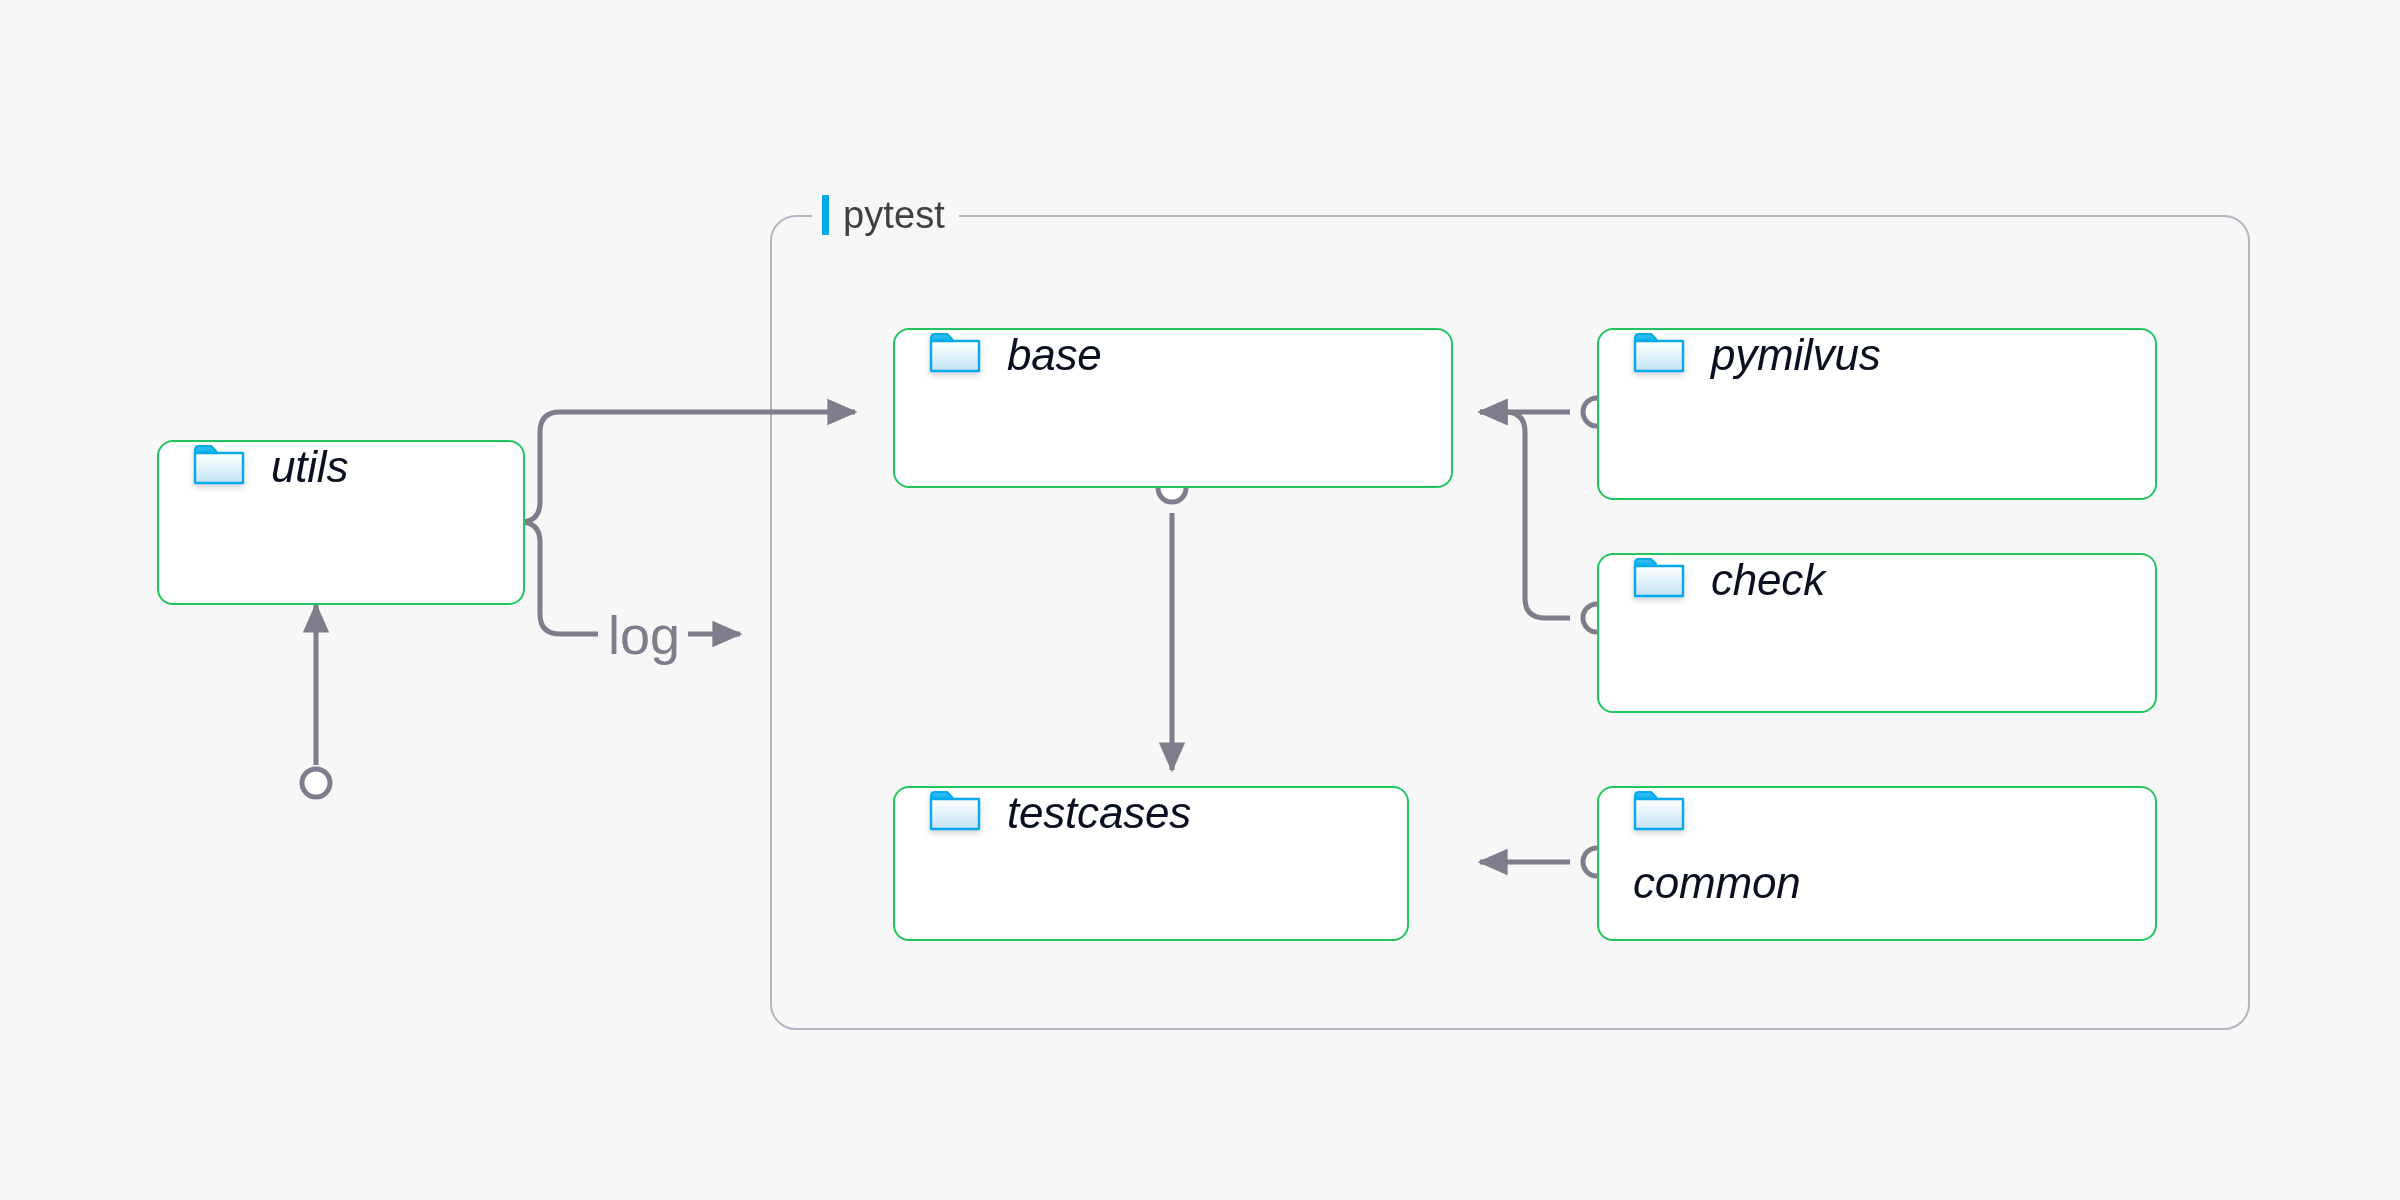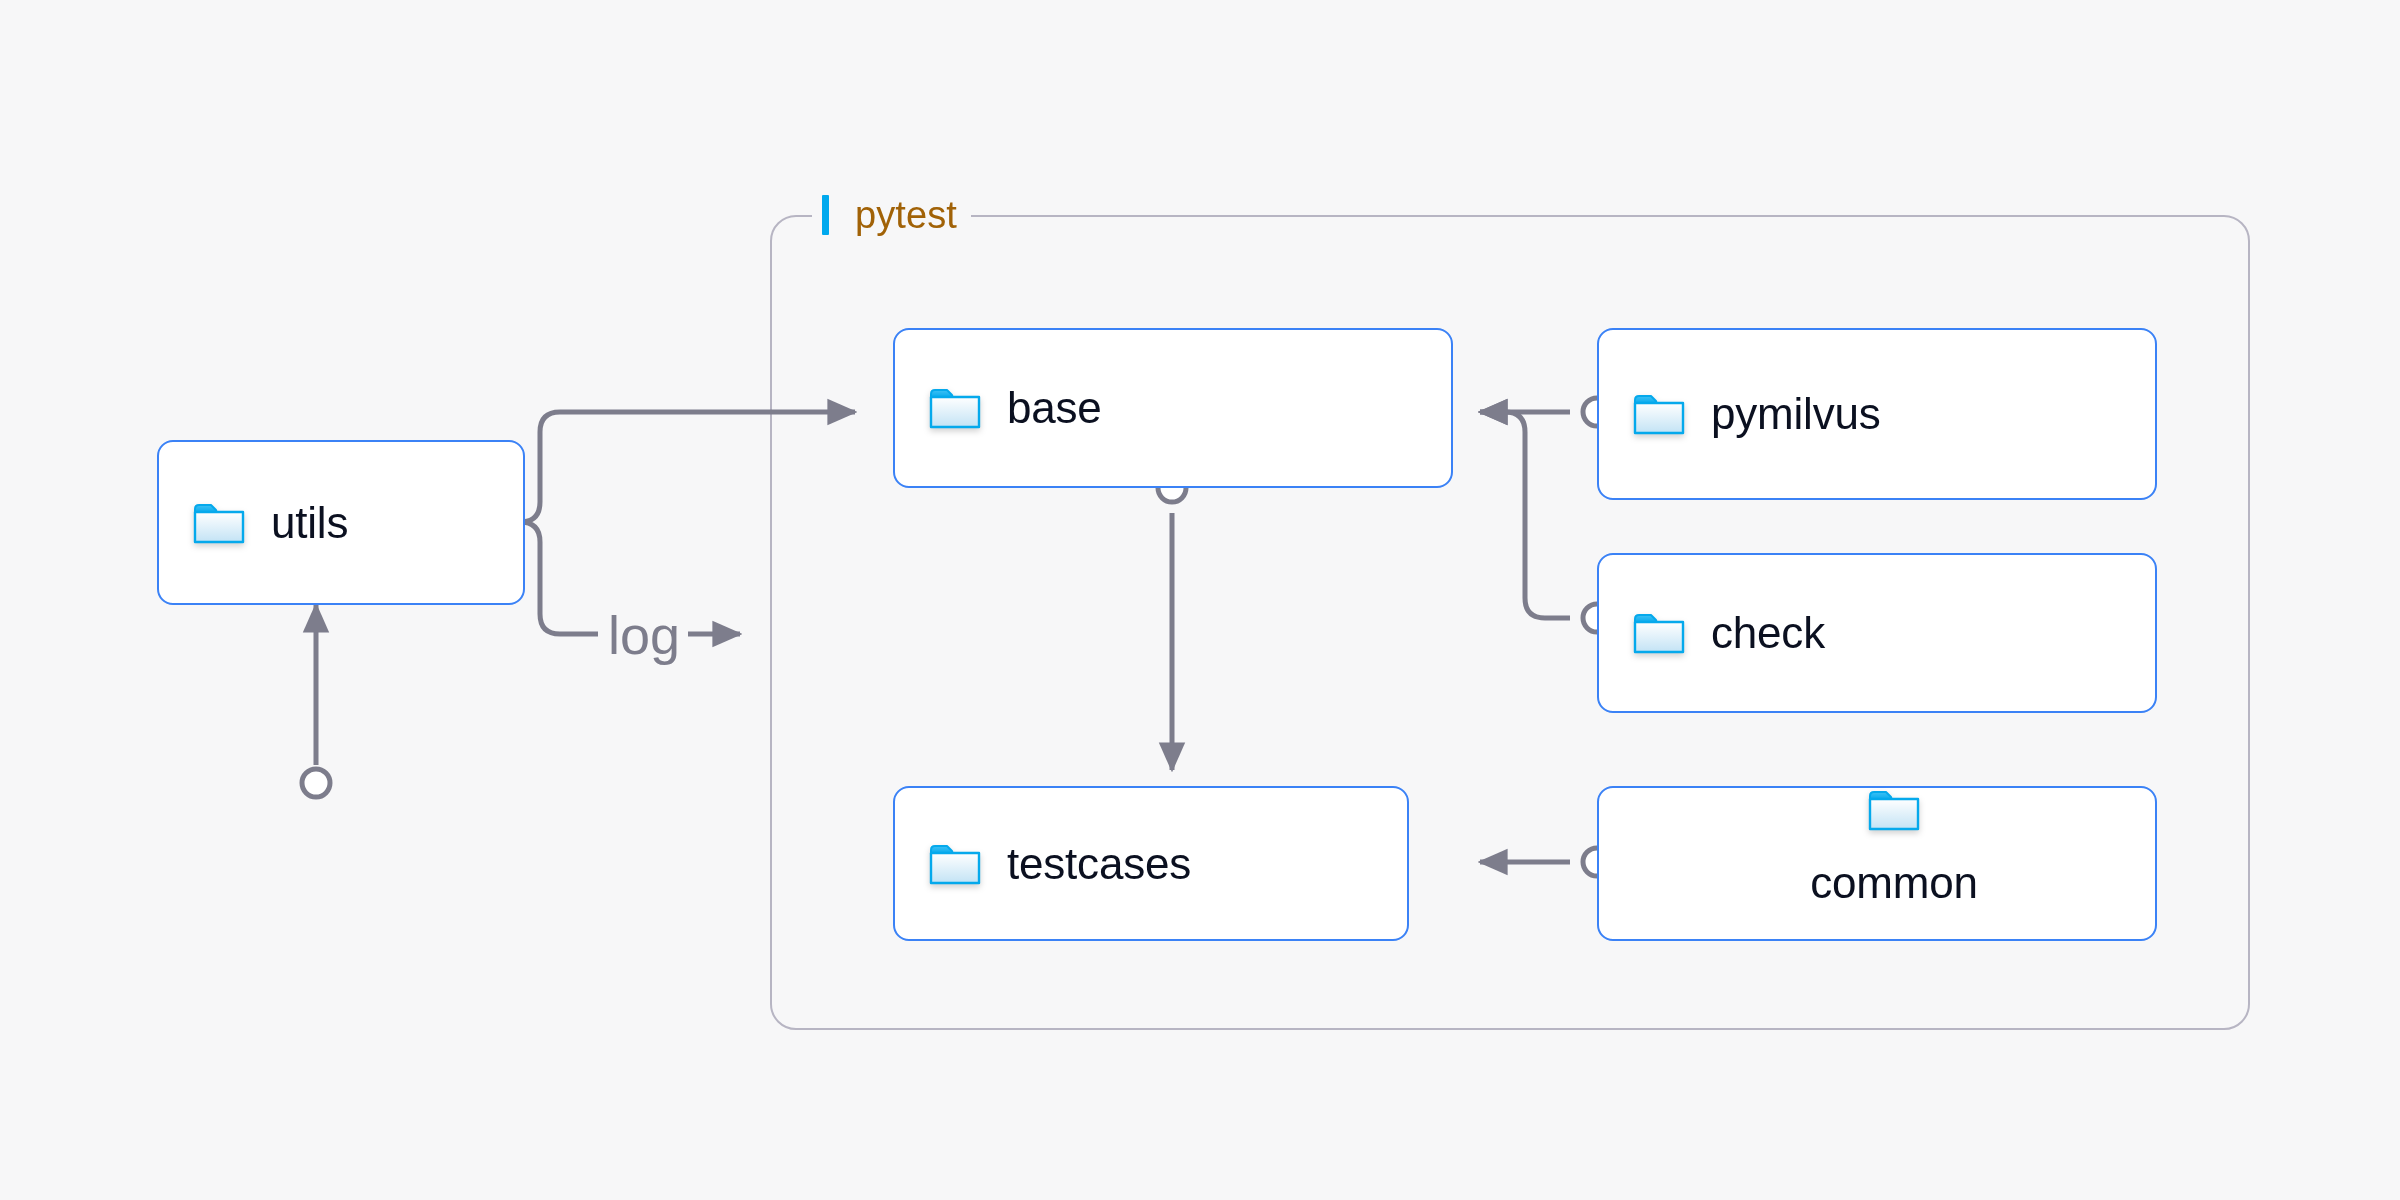--- a/index.html
+++ b/index.html
@@ -33,37 +33,37 @@
     height: 46px;
   }
   .group-accent-bar {
     width: 7px;
     height: 40px;
     background: #00a9ee;
     border-radius: 1px;
   }
   .group-label-text {
     font-size: 38px;
-    color: #a16207;
+    color: #404040;
     letter-spacing: 0.1px;
     white-space: nowrap;
-    margin-left: 12px;
   }
   
   .node {
     position: absolute;
     box-sizing: border-box;
     background: #ffffff;
-    border: 2px solid #3b82f6;
+    border: 2px solid #22c55e;
     border-radius: 16px;
     display: flex;
-    align-items: center;
+    align-items: flex-start;
     padding-left: 34px;
     gap: 26px;
     z-index: 4;
+    font-style: italic;
   }
   .node-label {
     font-size: 44px;
     color: #0b1020;
     white-space: nowrap;
     letter-spacing: -0.2px;
   }
   .folder-icon {
     flex: 0 0 auto;
     width: 52px;

